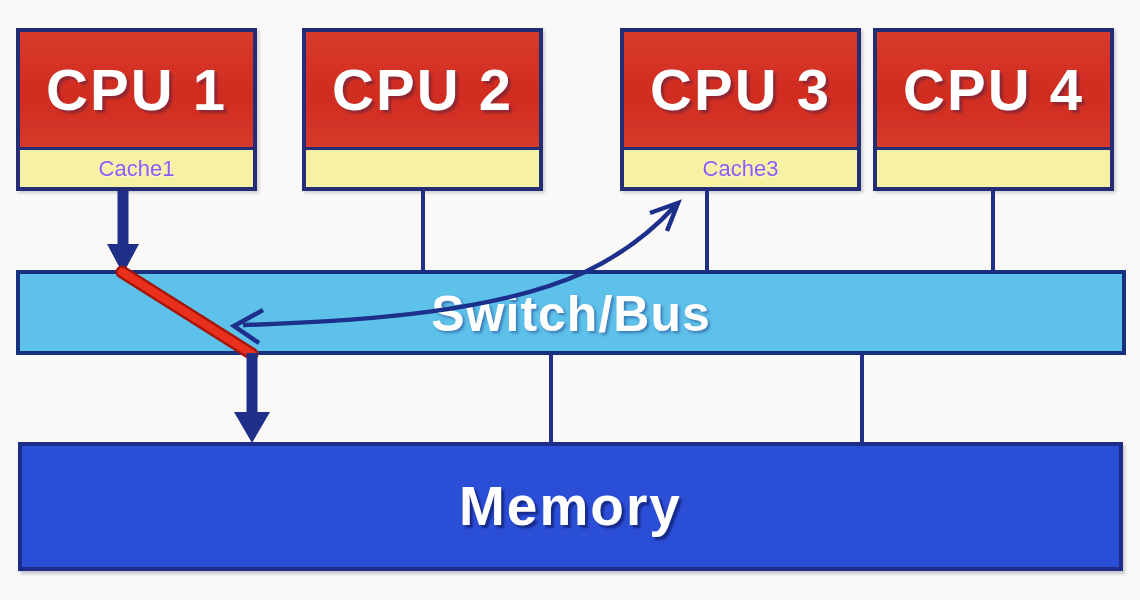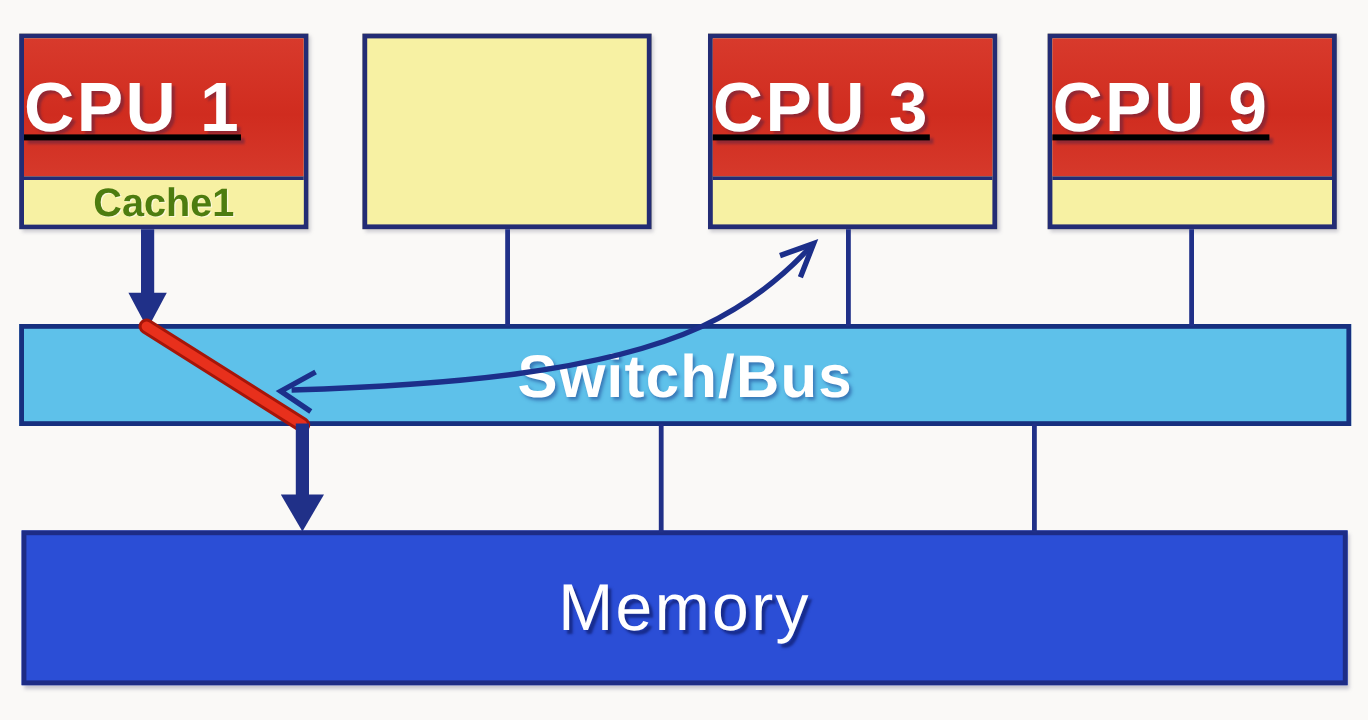--- a/index.html
+++ b/index.html
@@ -25,42 +25,41 @@
     background: #f7f1a3;
     box-sizing: border-box;
     box-shadow: 2px 2px 3px rgba(120,120,140,0.35);
   }
   .cpu-top {
     height: 115px;
     background: linear-gradient(180deg, #d83a2c 0%, #d02c1f 55%, #d6392b 100%);
     border-bottom: 3px solid #232c74;
     display: flex;
     align-items: center;
-    justify-content: flex-start;
-    text-decoration: underline;
+    justify-content: center;
   }
   .cpu-label {
     color: #ffffff;
     font-size: 58px;
     font-weight: bold;
     letter-spacing: 2px;
     text-shadow: 3px 3px 2px rgba(70,30,70,0.45);
     line-height: 1;
   }
   .cache-strip {
     height: 37px;
     display: flex;
     align-items: center;
     justify-content: center;
     background: #f7f1a3;
   }
   .cache-label {
-    color: #4d7c0f;
-    font-size: 33px;
-    font-weight: bold;
+    color: #8b5cf6;
+    font-size: 22px;
+    font-weight: normal;
     line-height: 1;
     text-shadow: 1px 1px 0 rgba(255,255,255,0.6);
   }
   
   .bus {
     position: absolute;
     left: 16px;
     top: 270px;
     width: 1110px;
     height: 85px;
@@ -92,21 +91,21 @@
     border: 4px solid #1d2c86;
     box-sizing: border-box;
     display: flex;
     align-items: center;
     justify-content: center;
     box-shadow: 2px 3px 3px rgba(120,120,150,0.4);
   }
   .memory-label {
     color: #ffffff;
     font-size: 55px;
-    font-weight: normal;
+    font-weight: bold;
     letter-spacing: 2px;
     text-shadow: 3px 3px 2px rgba(10,20,90,0.6);
     line-height: 1;
   }
   
   .overlay {
     position: absolute;
     left: 0;
     top: 0;
     width: 1140px;
@@ -122,31 +121,37 @@
   <div class="cpu-node" style="left:16px;">
     <div class="cpu-top">
       <span class="cpu-label">CPU 1</span>
     </div>
     <div class="cache-strip">
       <span class="cache-label">Cache1</span>
     </div>
   </div>
 
   <div class="cpu-node" style="left:302px;">
+    <div class="cpu-top">
+      <span class="cpu-label">CPU 2</span>
+    </div>
   </div>
 
-  <div class="cpu-node" style="left:590px;">
+  <div class="cpu-node" style="left:620px;">
     <div class="cpu-top">
       <span class="cpu-label">CPU 3</span>
+    </div>
+    <div class="cache-strip">
+      <span class="cache-label">Cache3</span>
     </div>
   </div>
 
   <div class="cpu-node" style="left:873px;">
     <div class="cpu-top">
-      <span class="cpu-label">CPU 9</span>
+      <span class="cpu-label">CPU 4</span>
     </div>
   </div>
 
   <div class="bus">
     <span class="bus-label">Switch/Bus</span>
   </div>
 
   <div class="memory">
     <span class="memory-label">Memory</span>
   </div>

